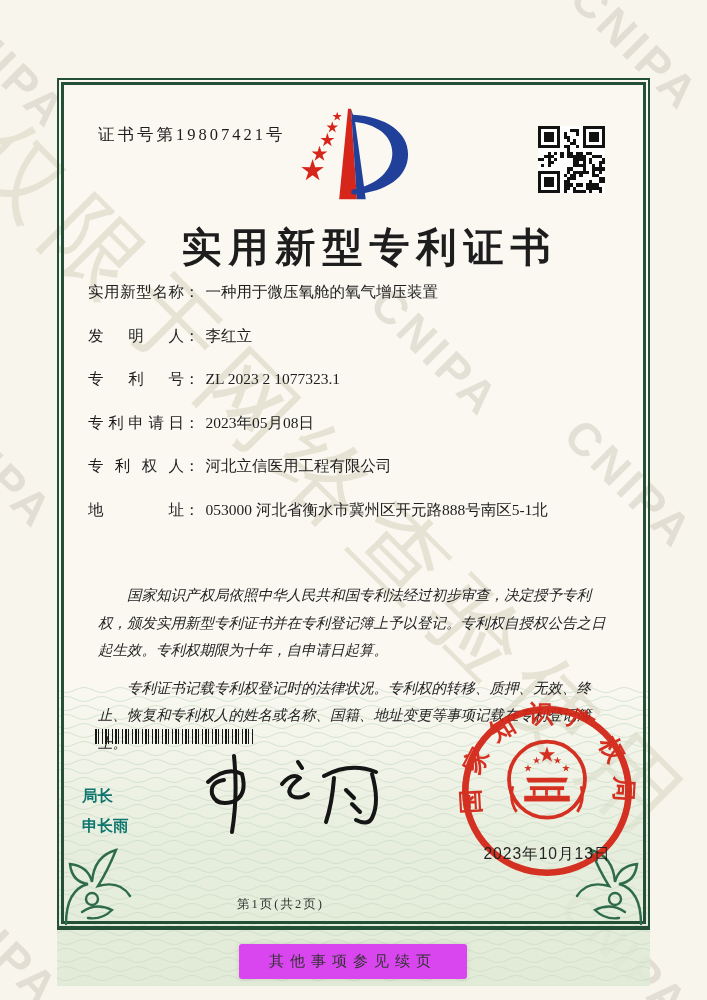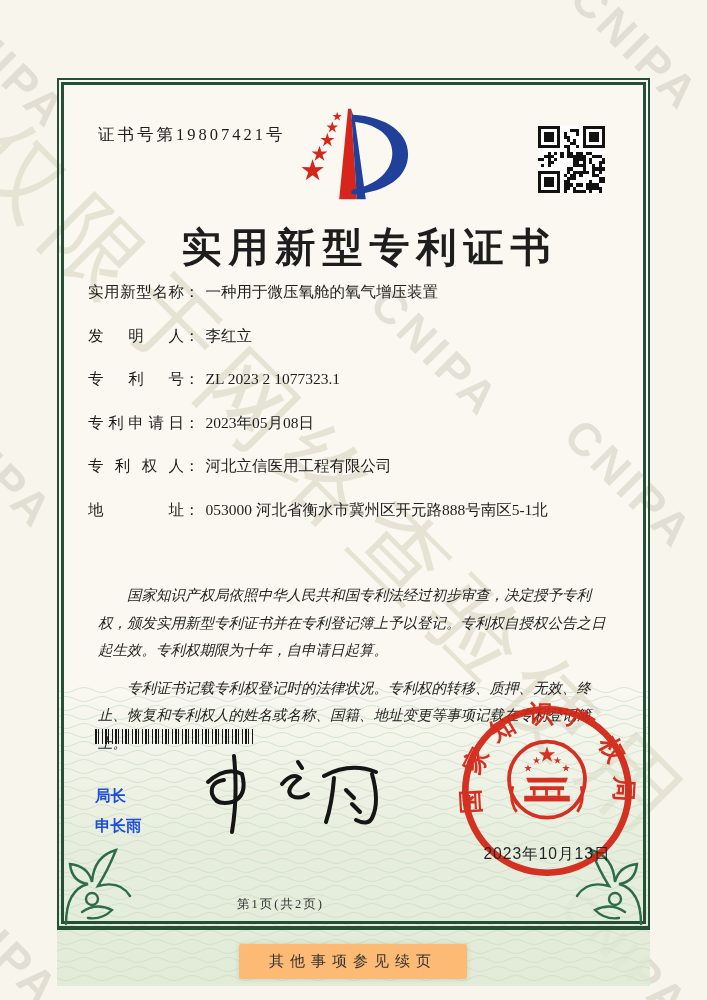--- a/index.html
+++ b/index.html
@@ -32,29 +32,29 @@
   .pair2{position:absolute;left:280px;top:0;}
   
   .legal{position:absolute;left:88px;top:572px;width:540px;z-index:2;font-size:14.5px;
       line-height:27.5px;font-style:italic;color:#222;}
   .legal p{margin:10px;text-indent:2em;}
   
   .waves{position:absolute;left:57px;top:686px;z-index:1;
       background:linear-gradient(180deg,rgba(231,239,224,0) 0%,rgba(224,234,214,0.75) 55%,rgba(224,234,214,0.9) 100%);}
   .barcode{position:absolute;left:95px;top:729px;width:160px;height:15px;z-index:2;
       background:repeating-linear-gradient(90deg,#161616 0 2px,transparent 2px 3px,#161616 3px 4px,transparent 4px 7px,#161616 7px 8px,transparent 8px 10px);}
-  .director{position:absolute;left:95px;z-index:3;font-family:"Liberation Sans","DejaVu Sans",sans-serif;
-      font-weight:bold;font-size:15.5px;color:#1d4ed8;}
+  .director{position:absolute;left:82px;z-index:3;font-family:"Liberation Sans","DejaVu Sans",sans-serif;
+      font-weight:bold;font-size:15.5px;color:#0f766e;}
   .sig{position:absolute;left:190px;top:750px;z-index:3;}
   .seal{position:absolute;left:452px;top:696px;z-index:3;opacity:0.93;}
   .ornament{position:absolute;z-index:2;}
   .page-info{position:absolute;left:0;width:561px;top:896px;z-index:2;text-align:center;
       font-size:12.5px;letter-spacing:2px;color:#333;}
   .cont-box{position:absolute;left:353px;top:944px;transform:translateX(-50%);z-index:4;
-      background:#fdba74;padding:8px 30px;border-radius:3px;font-size:15px;letter-spacing:6px;
+      background:#d946ef;padding:8px 30px;border-radius:3px;font-size:15px;letter-spacing:6px;
       color:#333;box-shadow:0 0 4px rgba(120,120,100,0.25);white-space:nowrap;}
 </style>
 </head>
 <body>
 
 <div class="page">
 
   <div class="wm-cjk">仅限于网络查验使用</div>
   <div class="wm" style="left:-35px;top:-12px">CNIPA</div>
   <div class="wm" style="left:598px;top:-30px">CNIPA</div>

